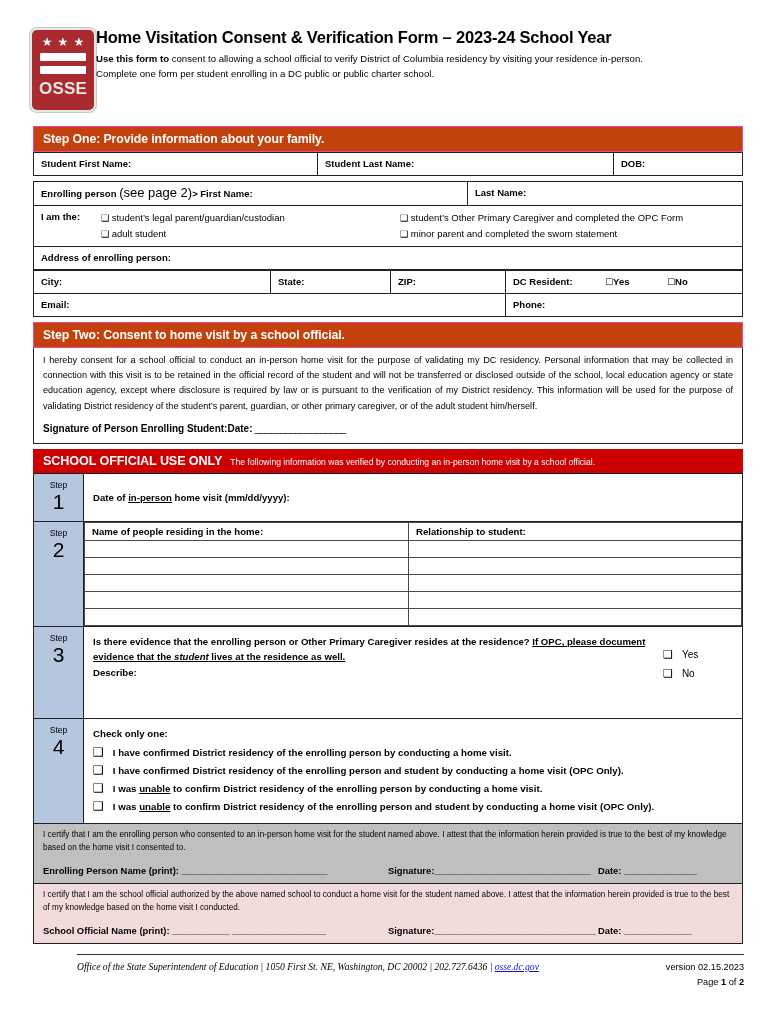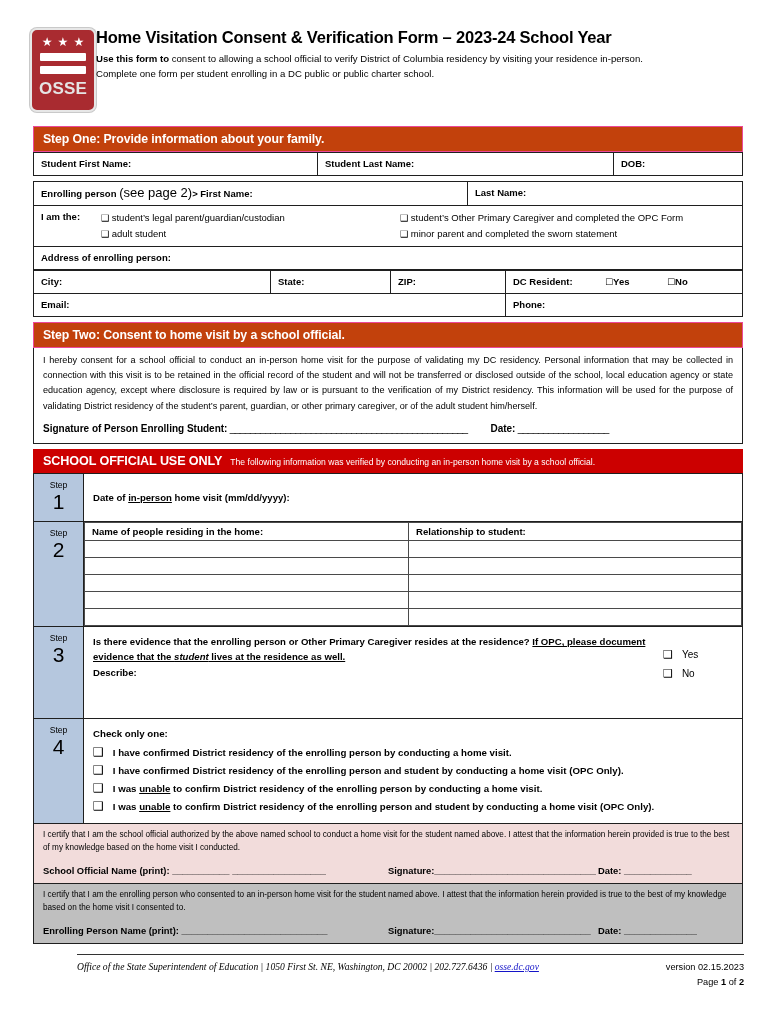--- a/index.html
+++ b/index.html
@@ -213,21 +213,20 @@
         <td>Phone:</td>
       </tr>
     </tbody>
       </table>
 
     <div class="blue-bar" style="margin-top:5px">Step Two: Consent to home visit by a school official.</div>
     <div class="consent">
       <div>I hereby consent for a school official to conduct an in-person home visit for the purpose of validating my DC residency. Personal information that may be collected in connection with this visit is to be retained in the official record of the student and will not be transferred or disclosed outside of the school, local education agency or state education agency, except where disclosure is required by law or is pursuant to the verification of my District residency. This information will be used for the purpose of validating District residency of the student’s parent, guardian, or other primary caregiver, or of the adult student him/herself.</div>
       <div class="sig-line">
         <span>Signature of Person Enrolling Student:</span>
-        <span class="dots">&nbsp;_______________________________________________&nbsp;&nbsp;&nbsp;&nbsp;&nbsp;&nbsp;&nbsp;&nbsp;&nbsp;&nbsp;</span>
         <span>Date:</span>
         <span class="dots">&nbsp;__________________</span>
       </div>
     </div>
 
     <div class="red-bar" style="margin-top:5px">
       <span class="rb-title">SCHOOL OFFICIAL USE ONLY</span>
       <span class="rb-sub">The following information was verified by conducting an in-person home visit by a school official.</span>
     </div>
 
@@ -331,35 +330,35 @@
             <div class="ci">
                   <span class="bx">❑</span>
                   <span class="tx"><span>I was </span><span class="u">unable</span><span> to confirm District residency of the enrolling person and student by conducting a home visit (OPC Only).</span></span>
                 </div>
           </div>
         </td>
       </tr>
     </tbody>
       </table>
 
+    <div class="cert gray">
+      <p>I certify that I am the enrolling person who consented to an in-person home visit for the student named above.  I attest that the information herein provided is true to the best of my knowledge based on the home visit I consented to.</p>
+      <div class="names">
+        <span class="n1">Enrolling Person Name (print): ____________________________</span>
+        <span class="n2">Signature:______________________________</span>
+        <span class="n3">Date: ______________</span>
+      </div>
+    </div>
+
     <div class="cert pink">
       <p>I certify that I am the school official authorized by the above named school to conduct a home visit for the student named above.  I attest that the information herein provided is true to the best of my knowledge based on the home visit I conducted.</p>
       <div class="names">
         <span class="n1">School Official Name (print): ___________ __________________</span>
         <span class="n2">Signature:_______________________________</span>
         <span class="n3">Date: _____________</span>
-      </div>
-    </div>
-
-    <div class="cert gray">
-      <p>I certify that I am the enrolling person who consented to an in-person home visit for the student named above.  I attest that the information herein provided is true to the best of my knowledge based on the home visit I consented to.</p>
-      <div class="names">
-        <span class="n1">Enrolling Person Name (print): ____________________________</span>
-        <span class="n2">Signature:______________________________</span>
-        <span class="n3">Date: ______________</span>
       </div>
     </div>
   </div>
 
   <div class="footer">
     <div class="rule"></div>
     <div class="footer-row">
       <div class="foot-left"><span>Office of the State Superintendent of Education | 1050 First St. NE, Washington, DC 20002 | 202.727.6436 | </span><a href="#">osse.dc.gov</a></div>
       <div class="foot-right">
         <div>version 02.15.2023</div>

